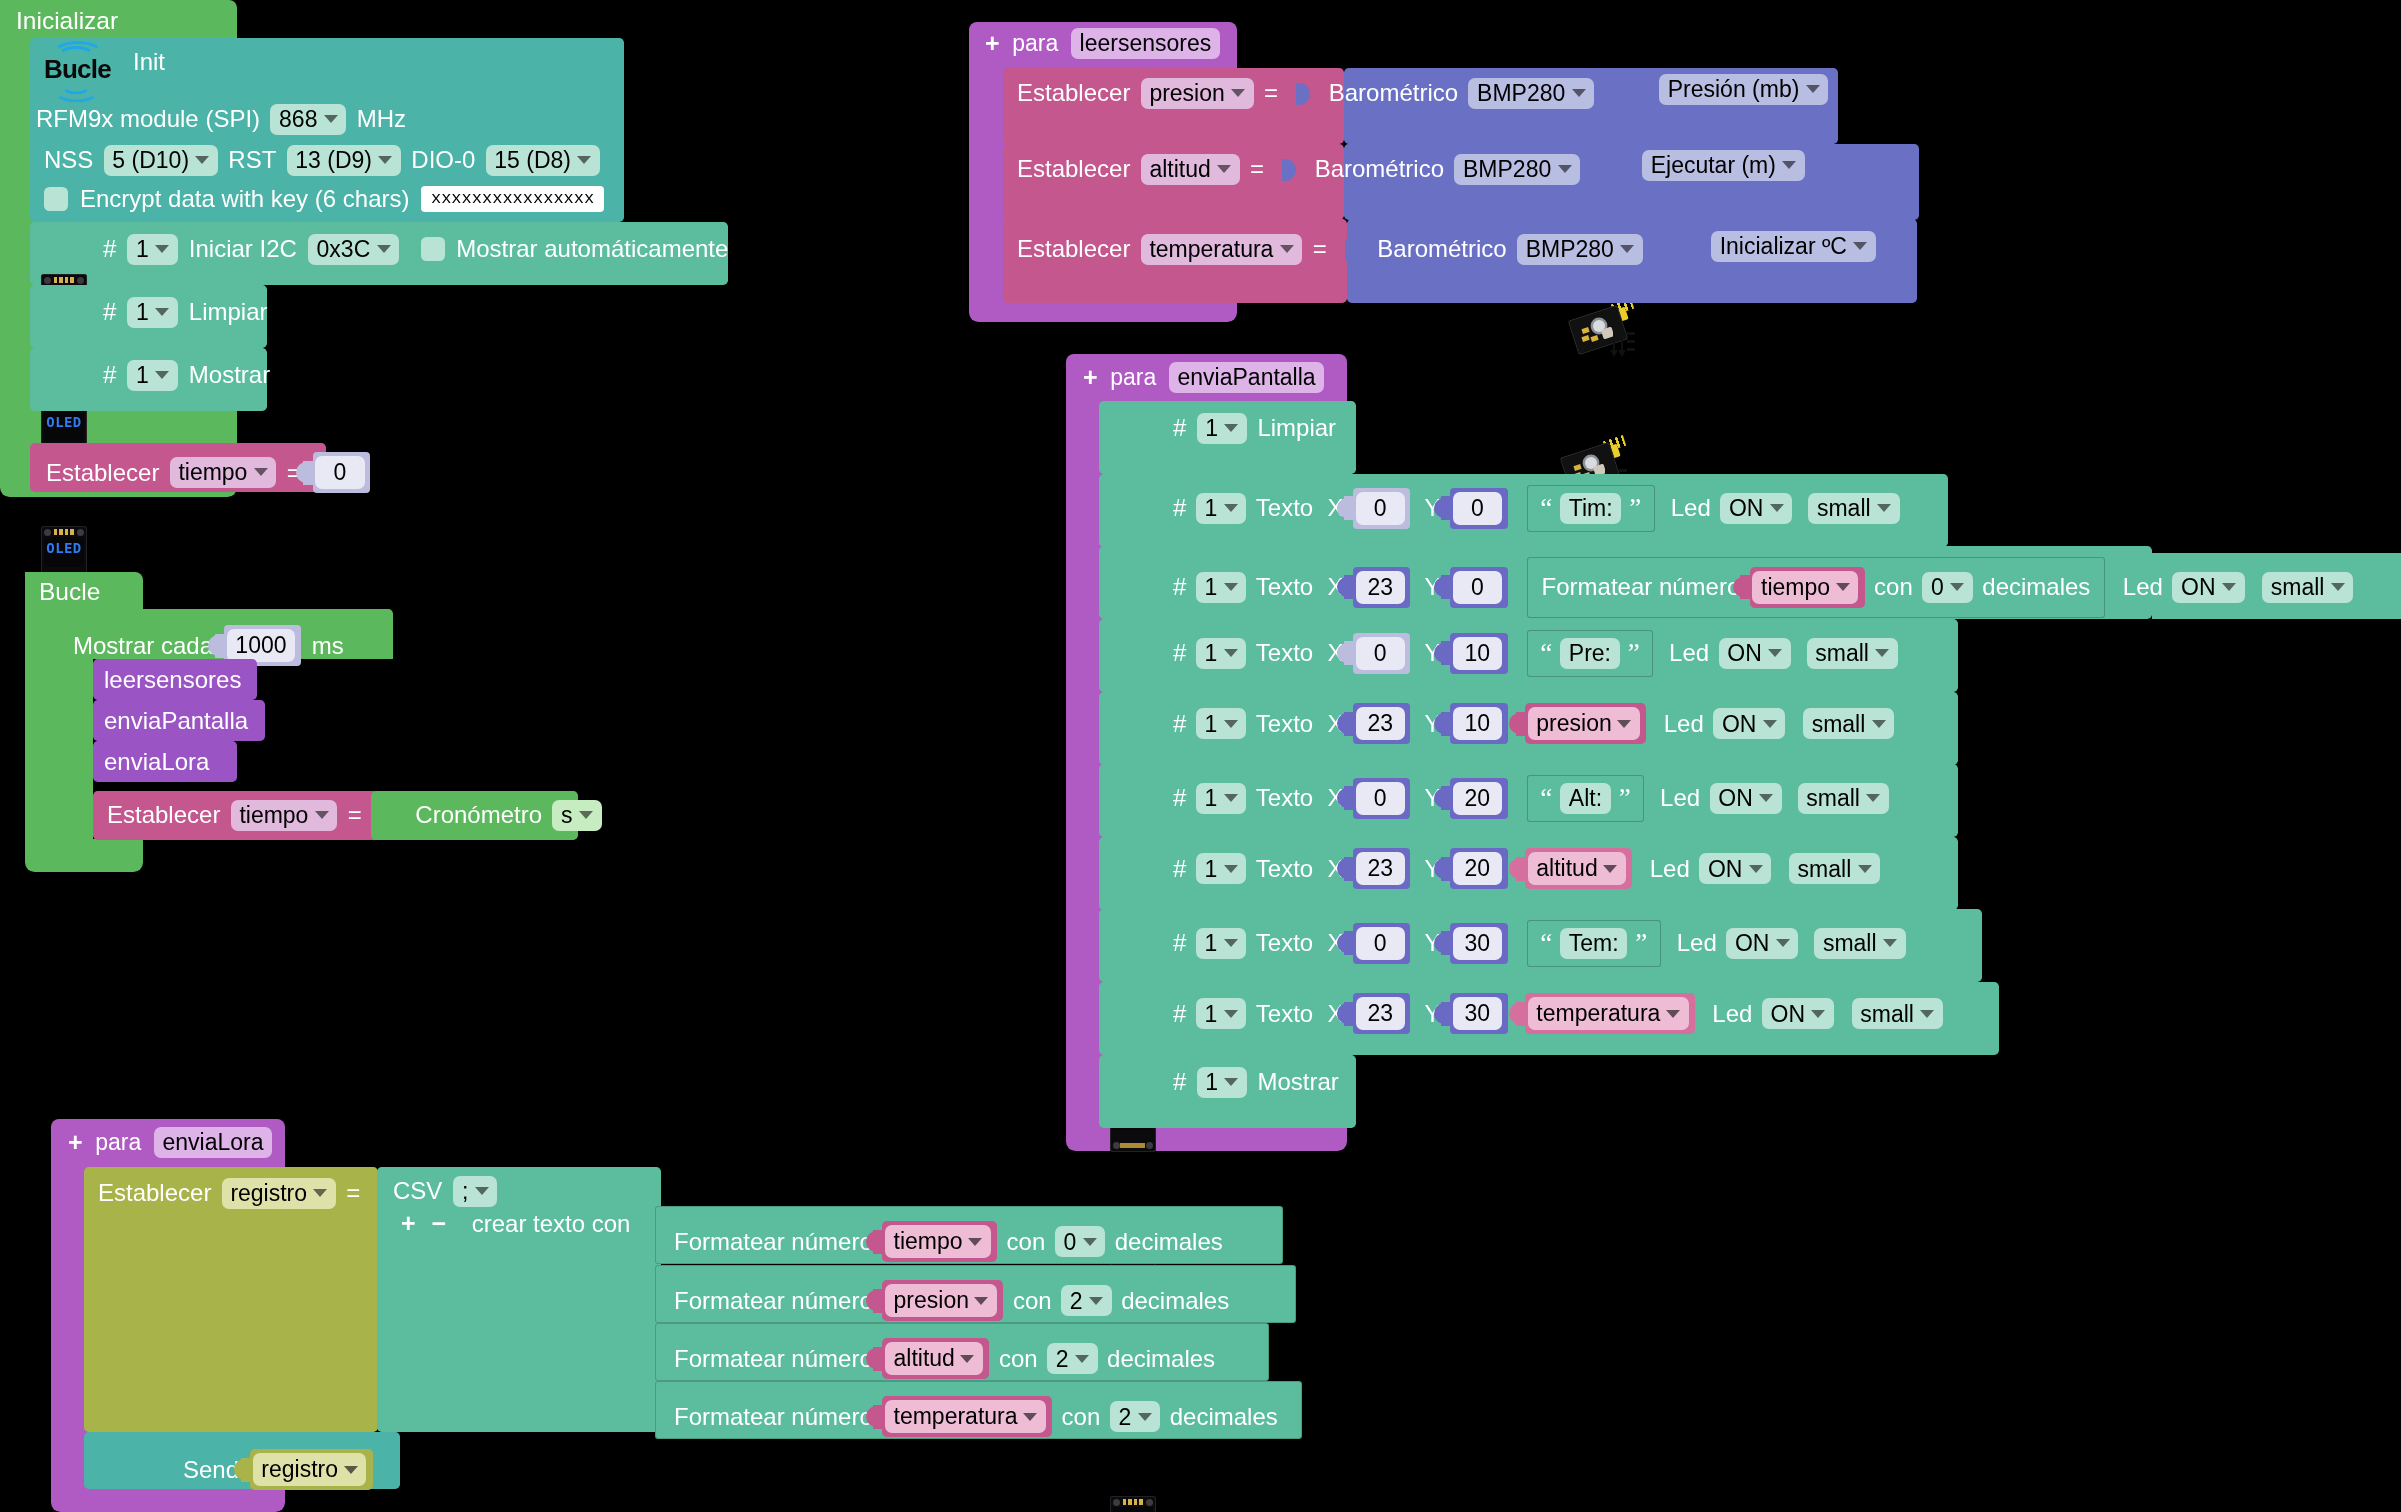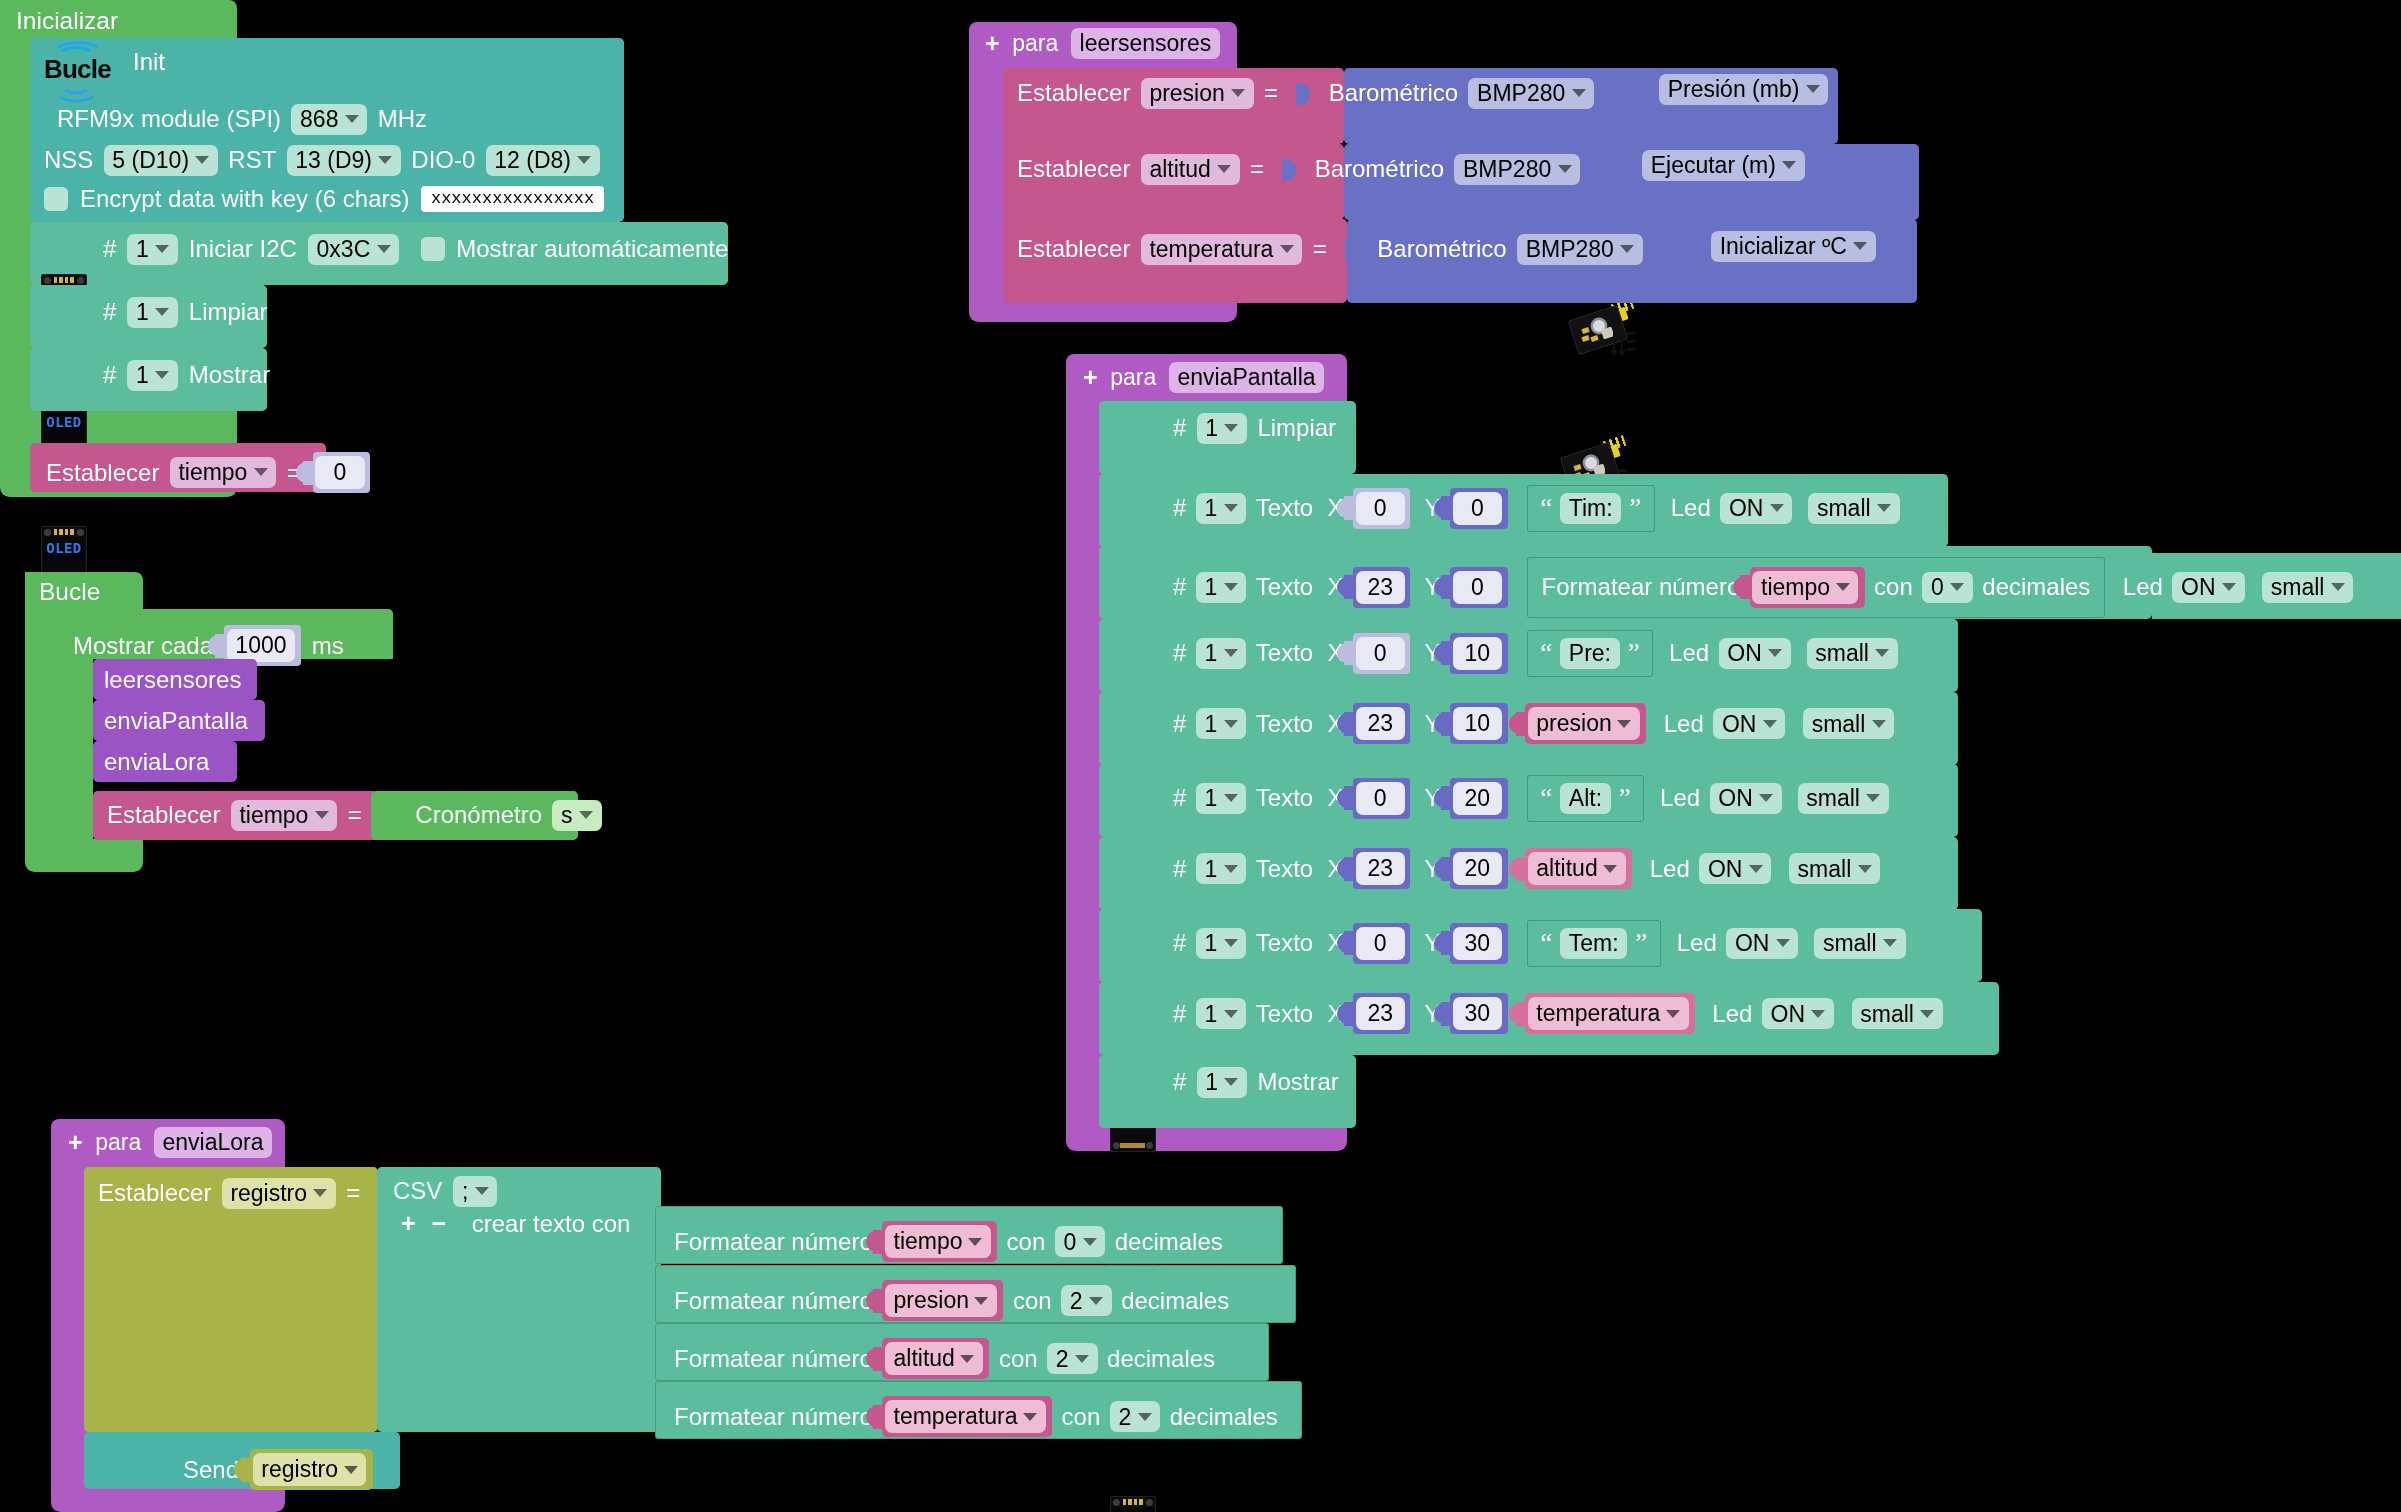--- a/index.html
+++ b/index.html
@@ -141,21 +141,21 @@
 
 <div class="blk lora" style="left:44px;top:41px;">
   <div class="w" style="top:4.7px;width:32px;height:16px;"></div>
   <div class="w" style="top:0px;left:8px;width:46px;height:22px;opacity:.85;"></div>
   <div class="t">Bucle</div>
   <div class="w" style="top:35px;left:17.4px;width:24px;height:12.6px;transform:rotate(180deg);"></div>
   <div class="w" style="top:38px;left:9.5px;width:39px;height:17.4px;transform:rotate(180deg);opacity:.85;"></div>
 </div>
 <div class="blk lbl" style="left:133px;top:50px;">Init</div>
 
-<div class="blk row" style="left:57px;top:104px;">
+<div class="blk row" style="left:36px;top:104px;">
   <span class="lbl">RFM9x module (SPI)</span>
   <span class="fld">
     <span>868</span>
     <i class="car"></i>
   </span>
   <span class="lbl">MHz</span>
 </div>
 
 <div class="blk row" style="left:44px;top:145px;">
   <span class="lbl">NSS</span>
@@ -163,21 +163,21 @@
     <span>5 (D10)</span>
     <i class="car"></i>
   </span>
   <span class="lbl">RST</span>
   <span class="fld">
     <span>13 (D9)</span>
     <i class="car"></i>
   </span>
   <span class="lbl">DIO-0</span>
   <span class="fld">
-    <span>12 (D8)</span>
+    <span>15 (D8)</span>
     <i class="car"></i>
   </span>
 </div>
 
 <div class="blk row" style="left:44px;top:186px;gap:12px;">
   <span class="cbx"></span>
   <span class="lbl">Encrypt data with key (6 chars)</span>
   <span class="fld white" style="font-family:'Liberation Mono',monospace;font-size:17px;padding:4px 9.5px;">xxxxxxxxxxxxxxxx</span>
 </div>
 

